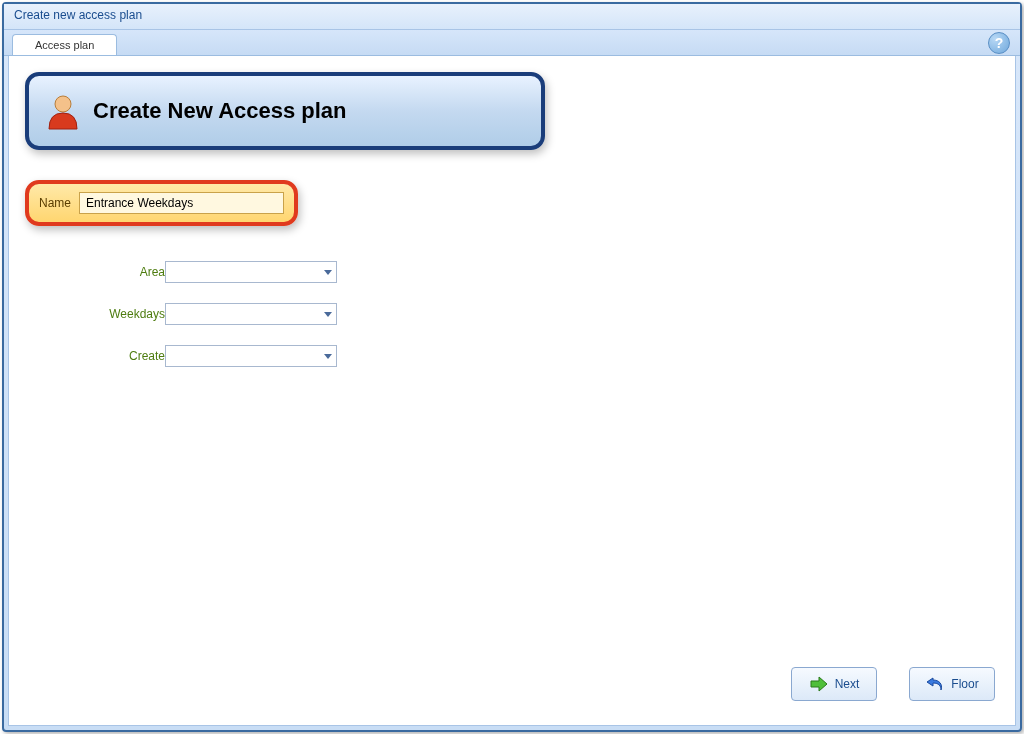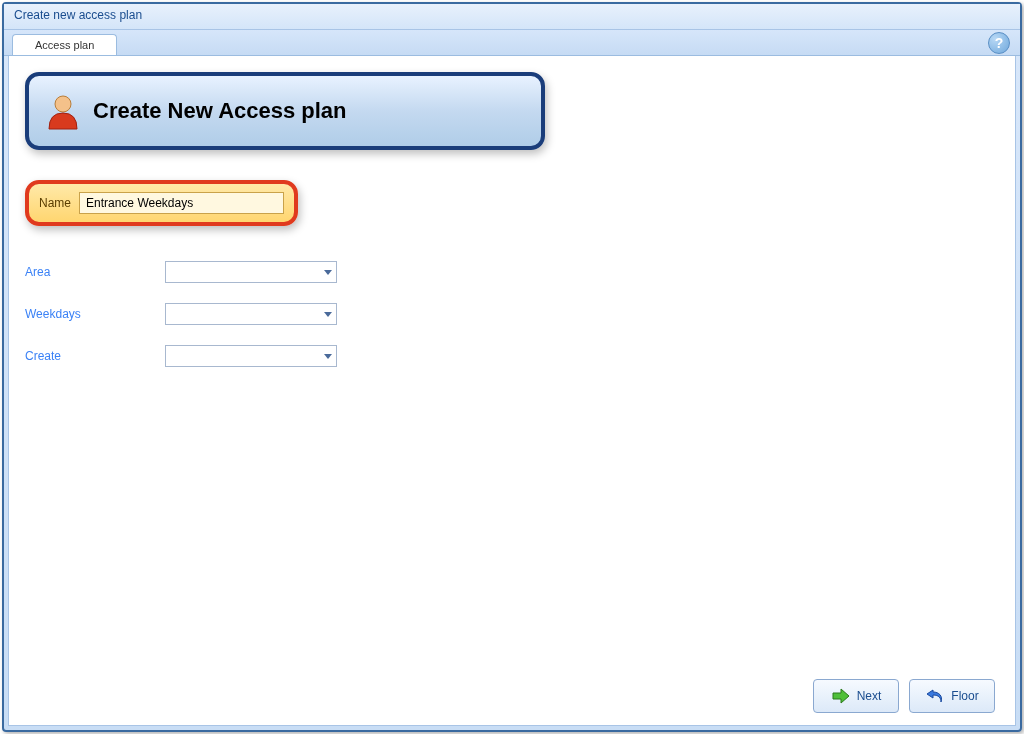--- a/index.html
+++ b/index.html
@@ -124,21 +124,22 @@
     outline: none;
   }
   .field-row {
     display: flex;
     align-items: center;
     margin-bottom: 20px;
   }
   .field-row .lbl {
     width: 140px;
     font-size: 12px;
-    color: #3b82f6;
+    color: #4d7c0f;
+    text-align: right;
   }
   .combo {
     width: 172px;
     height: 22px;
     border: 1px solid #a8b8cf;
     background: #ffffff;
     display: flex;
     align-items: center;
     justify-content: flex-end;
     padding-right: 4px;
@@ -146,23 +147,23 @@
   }
   .combo .arrow {
     width: 0; height: 0;
     border-left: 4px solid transparent;
     border-right: 4px solid transparent;
     border-top: 5px solid #4a6a9a;
   }
   .footer-buttons {
     position: absolute;
     right: 20px;
-    bottom: 12px;
-    display: flex;
-    gap: 10px;
+    bottom: 24px;
+    display: flex;
+    gap: 32px;
   }
   .btn {
     width: 86px;
     height: 34px;
     border: 1px solid #8aa8d0;
     border-radius: 4px;
     background: linear-gradient(to bottom, #f6faff 0%, #dce9f8 100%);
     display: flex;
     align-items: center;
     justify-content: center;

